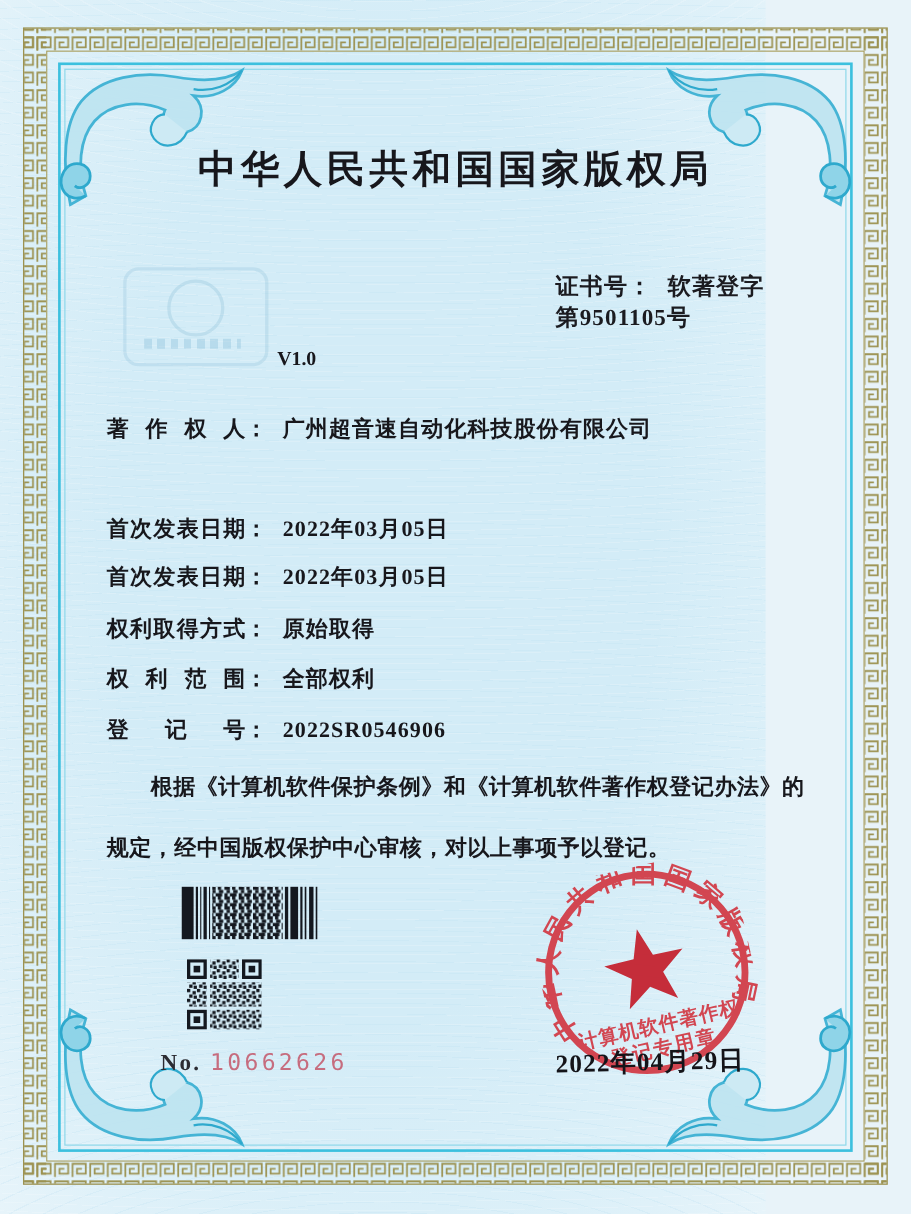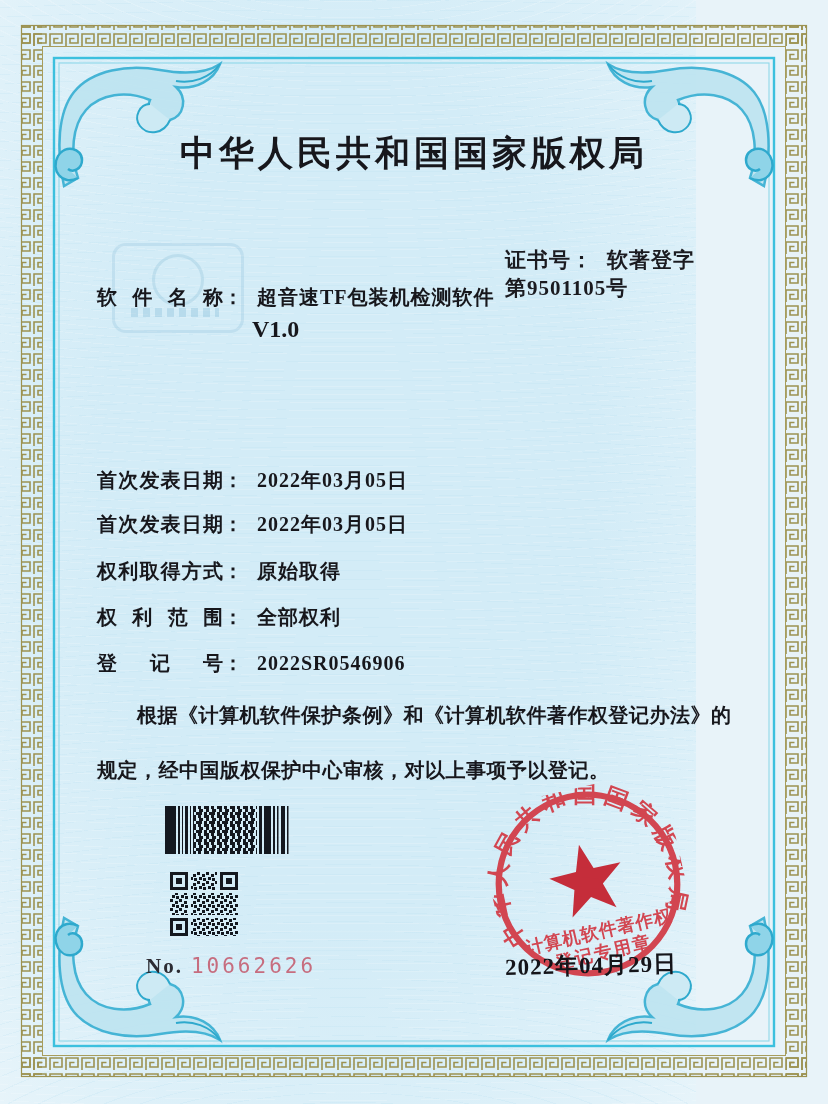--- a/index.html
+++ b/index.html
@@ -23,21 +23,21 @@
   .certno{position:absolute;left:505px;top:246px;font-weight:700;font-size:21px;
     color:#1b1b20;letter-spacing:1px;font-family:"Liberation Serif","DejaVu Serif",serif;}
   .certno .val{margin-left:14px;}
   
   .frow{position:absolute;left:97px;font-family:"Liberation Serif","DejaVu Serif",serif;
     font-weight:700;font-size:20px;color:#17171c;white-space:nowrap;}
   .flabel{display:inline-block;width:126px;text-align:justify;text-align-last:justify;}
   .fcolon{display:inline-block;}
   .fvalue{display:inline-block;margin-left:14px;letter-spacing:1px;}
   .fline2{position:absolute;left:252px;font-family:"Liberation Serif","DejaVu Serif",serif;
-    font-weight:700;font-size:24px;color:#17171c;}
+    font-weight:700;font-size:18px;color:#17171c;}
   .statement{position:absolute;left:97px;width:660px;
     font-family:"Liberation Serif","DejaVu Serif",serif;font-weight:600;
     font-size:20px;color:#17171c;letter-spacing:.5px;white-space:nowrap;}
   .indent{text-indent:2em;}
   
   .serial{position:absolute;left:146px;top:954px;white-space:nowrap;}
   .serial .no{font-family:"Liberation Serif","DejaVu Serif",serif;font-weight:700;
     font-size:21px;color:#2c2c33;letter-spacing:2px;}
   .serial .num{font-family:"DejaVu Sans Mono","Liberation Mono",monospace;
     font-size:21px;color:#c4576a;letter-spacing:3px;margin-left:8px;opacity:.85;}
@@ -97,25 +97,25 @@
   <div class="watermark">
     <div class="wm-circle"></div>
     <div class="wm-bar"></div>
   </div>
 
   <div class="authority">中华人民共和国国家版权局</div>
   <div class="certno">
     <span>证书号：</span><span class="val">软著登字第9501105号</span>
   </div>
 
-  <div class="frow" style="top:284px">
-    <span class="flabel">软件名称</span><span class="fcolon">：</span><span class="fvalue">超音速TF包装机检测软件</span>
-  </div>
   <div class="fline2" style="top:316px">V1.0</div>
 
+  <div class="frow" style="top:376px">
+    <span class="flabel">著作权人</span><span class="fcolon">：</span><span class="fvalue">广州超音速自动化科技股份有限公司</span>
+  </div>
 
   <div class="frow" style="top:467px">
     <span class="flabel">首次发表日期</span><span class="fcolon">：</span><span class="fvalue">2022年03月05日</span>
   </div>
 
   <div class="frow" style="top:511px">
     <span class="flabel">首次发表日期</span><span class="fcolon">：</span><span class="fvalue">2022年03月05日</span>
   </div>
 
   <div class="frow" style="top:558px">

